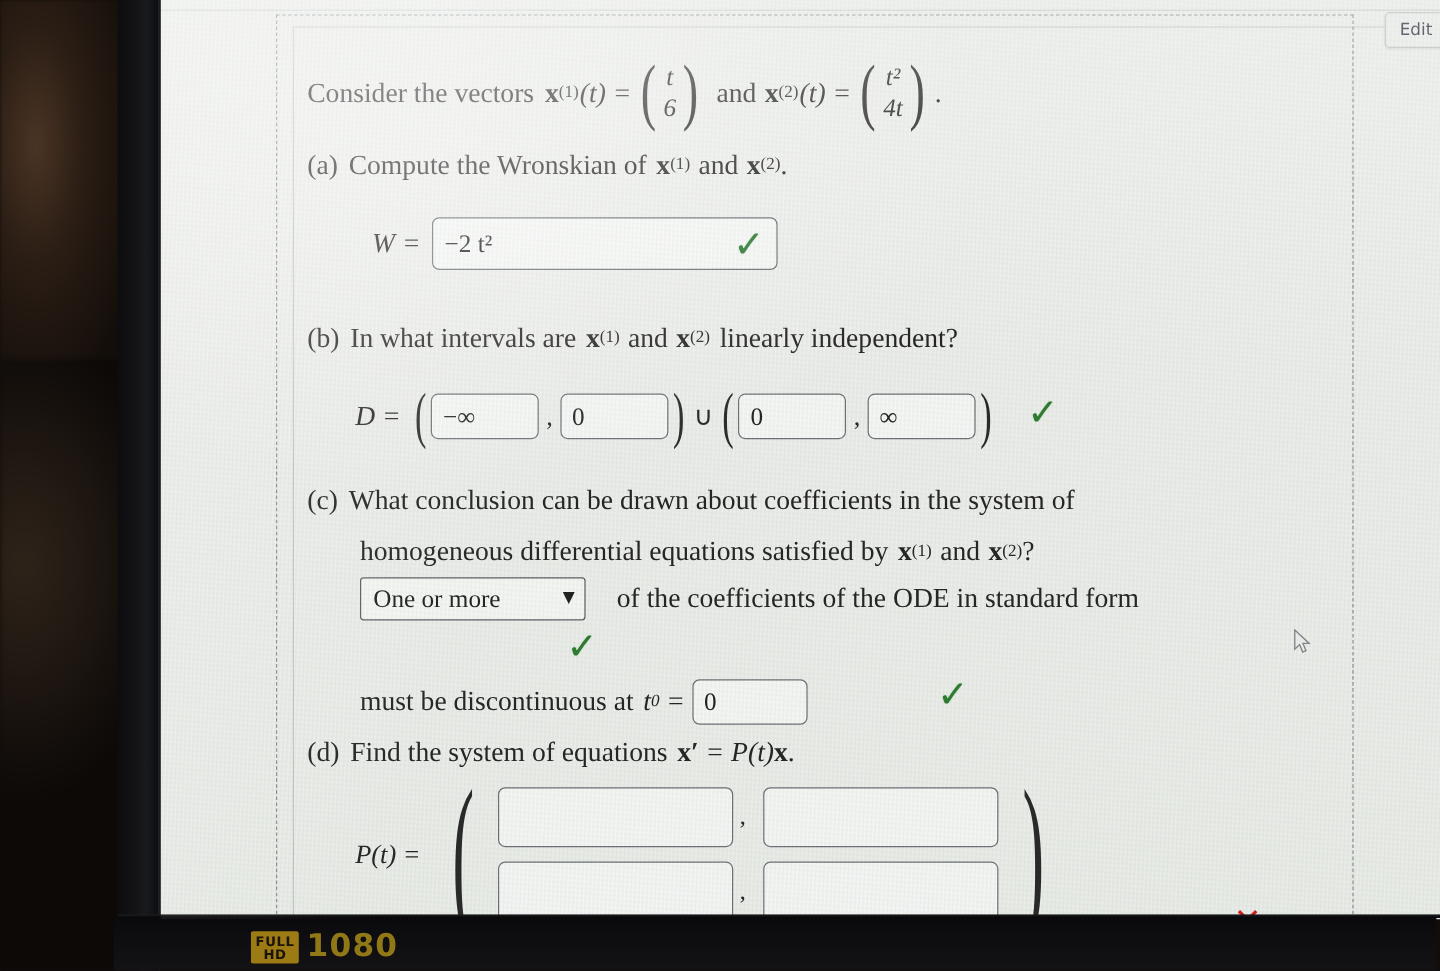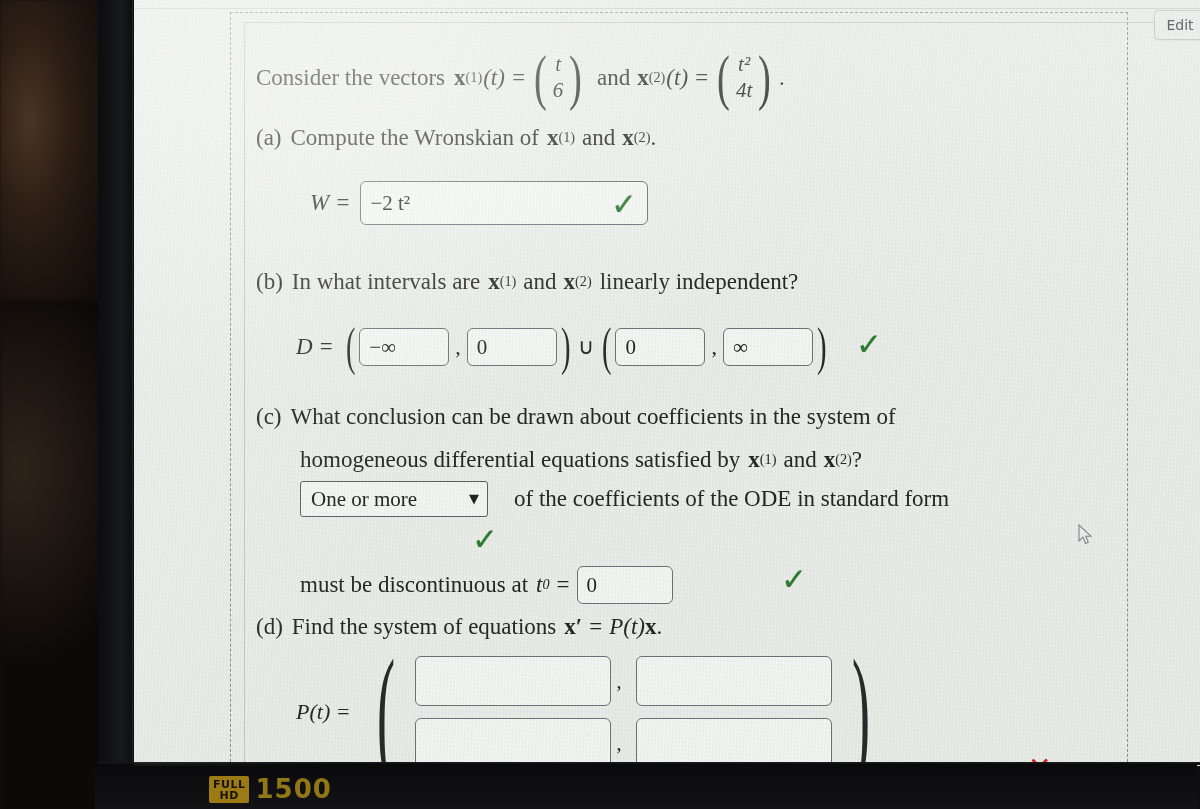--- a/index.html
+++ b/index.html
@@ -465,17 +465,17 @@
     </svg>
   </div>
 
   <div class="bezel-bottom-edge"></div>
   <div class="bezel-bottom">
     <div class="fullhd-sticker">
       <div class="fullhd-left">
         <div>FULL</div>
         <div>HD</div>
       </div>
-      <div class="fullhd-right">1500</div>
+      <div class="fullhd-right">1080</div>
     </div>
   </div>
 
 </div>
 
 </body></html>

